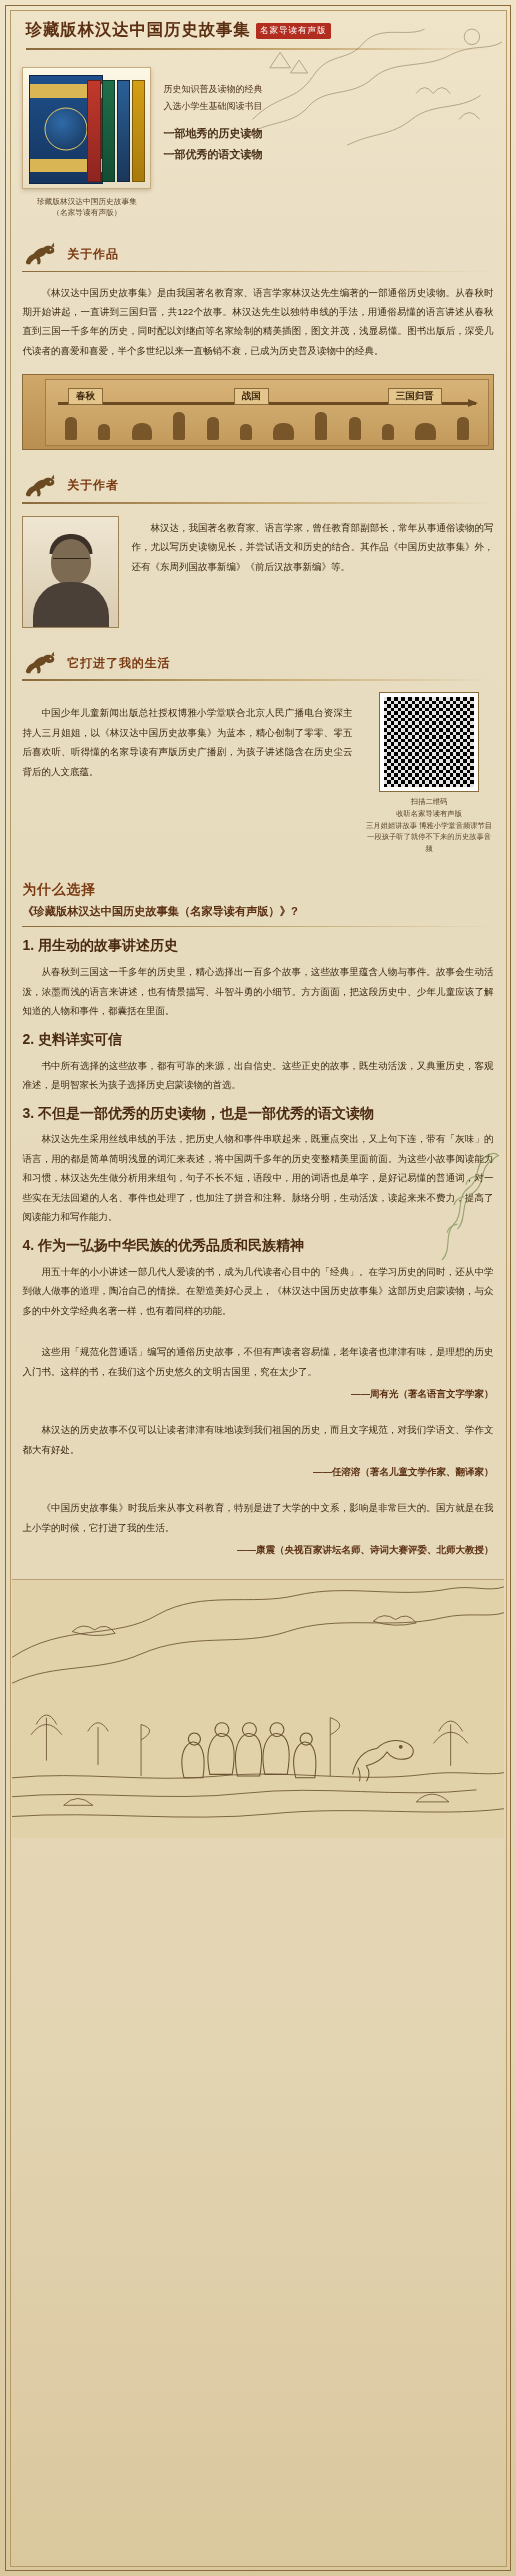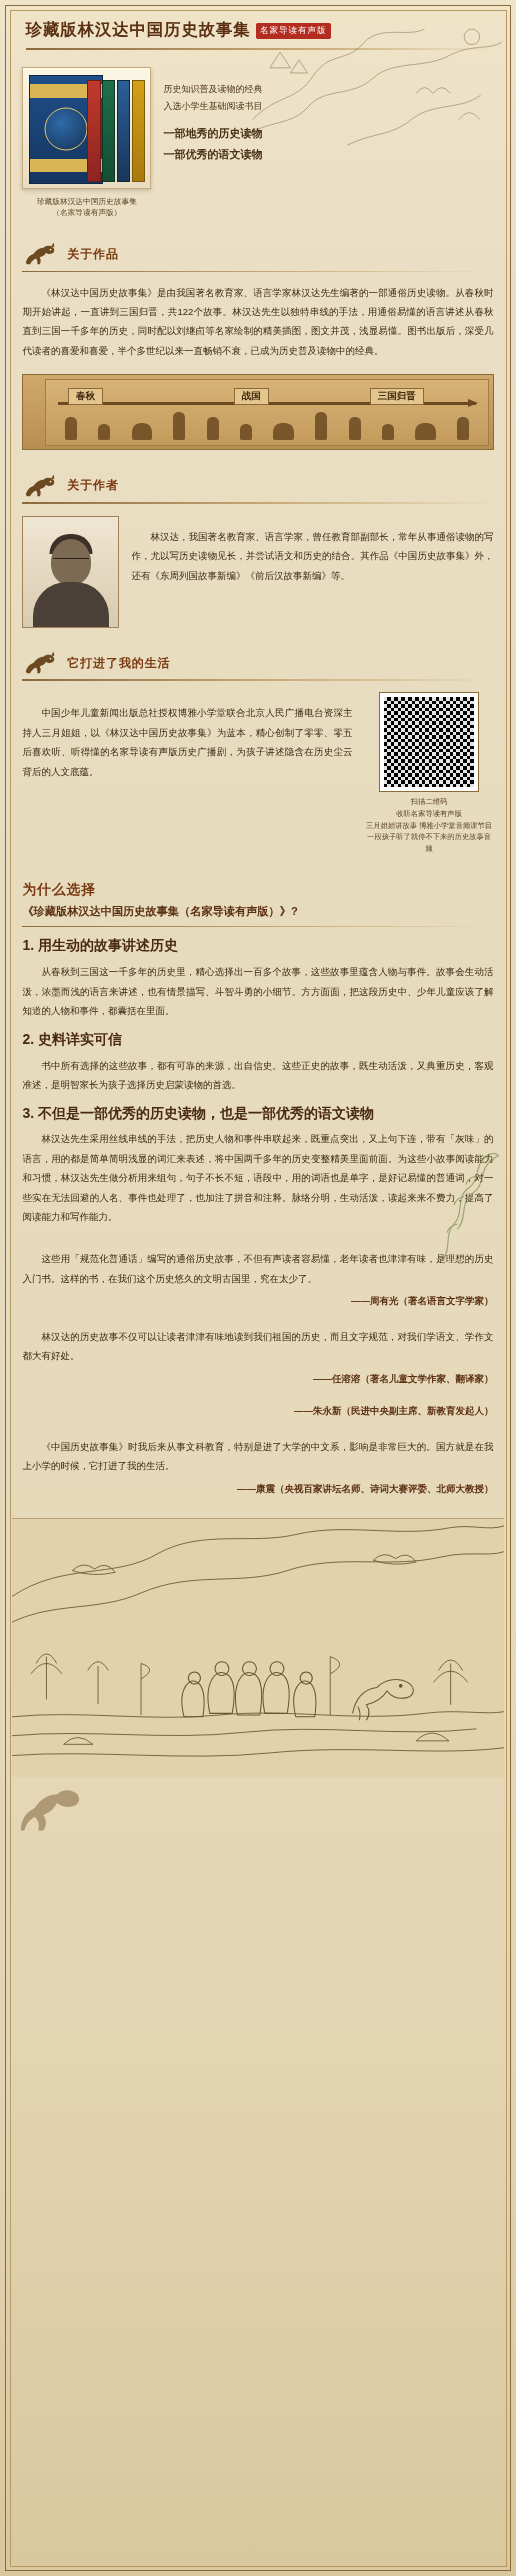--- a/index.html
+++ b/index.html
@@ -240,21 +240,21 @@
     position:absolute;left:50%;top:41px;transform:translateX(-50%);
     width:36px;height:8.6px;
     border-top:1.7px solid #2c2319;
   }
   .portrait .body{
     position:absolute;left:50%;bottom:0;transform:translateX(-50%);
     width:76px;height:45px;border-radius:34px 34px 0 0;
     background:#4a4038;
   }
   .author-text{flex:1;min-width:0;}
-  .author-text .body-text{margin-top:12px;font-family:Liberation Serif, serif;}
+  .author-text .body-text{margin-top:2px;}
 
   
   .qr-row{
     margin:12px 22.4px 0 22.4px;
     display:flex;gap:12px;
   }
   .qr-col{
     flex:0 0 129px;
     text-align:center;
   }
@@ -418,21 +418,21 @@
     </div>
     <div class="sec-underline"></div>
     <div class="body-text">《林汉达中国历史故事集》是由我国著名教育家、语言学家林汉达先生编著的一部通俗历史读物。从春秋时期开始讲起，一直讲到三国归晋，共122个故事。林汉达先生以独特串线的手法，用通俗易懂的语言讲述从春秋直到三国一千多年的历史，同时配以刘继卣等名家绘制的精美插图，图文并茂，浅显易懂。图书出版后，深受几代读者的喜爱和喜爱，半个多世纪以来一直畅销不衰，已成为历史普及读物中的经典。</div>
   </div>
 
   <div class="timeline">
     <div class="tl-inner">
       <div class="tl-arrow"></div>
       <div class="tl-label" style="left:22.4px">春秋</div>
       <div class="tl-label" style="left:188px">战国</div>
-      <div class="tl-label" style="left:324px">三国归晋</div>
+      <div class="tl-label" style="left:342px">三国归晋</div>
       <div class="tl-figs">
         <div class="fig"></div>
         <div class="fig s"></div>
         <div class="fig h"></div>
         <div class="fig t"></div>
         <div class="fig"></div>
         <div class="fig s"></div>
         <div class="fig h"></div>
         <div class="fig t"></div>
         <div class="fig"></div>
@@ -506,20 +506,24 @@
       <div class="point-body">从春秋到三国这一千多年的历史里，精心选择出一百多个故事，这些故事里蕴含人物与事件。故事会生动活泼，浓墨而浅的语言来讲述，也有情景描写、斗智斗勇的小细节。方方面面，把这段历史中、少年儿童应该了解知道的人物和事件，都囊括在里面。</div>
     </div>
     <div>
       <div class="point-title">2. 史料详实可信</div>
       <div class="point-body">书中所有选择的这些故事，都有可靠的来源，出自信史。这些正史的故事，既生动活泼，又典重历史，客观准述，是明智家长为孩子选择历史启蒙读物的首选。</div>
     </div>
     <div>
       <div class="point-title">3. 不但是一部优秀的历史读物，也是一部优秀的语文读物</div>
       <div class="point-body">林汉达先生采用丝线串线的手法，把历史人物和事件串联起来，既重点突出，又上句下连，带有「灰味」的语言，用的都是简单简明浅显的词汇来表述，将中国两千多年的历史变整精美里面前面。为这些小故事阅读能力和习惯，林汉达先生做分析用来组句，句子不长不短，语段中，用的词语也是单字，是好记易懂的普通词，对一些实在无法回避的人名、事件也处理了，也加注了拼音和注释。脉络分明，生动活泼，读起来来不费力，提高了阅读能力和写作能力。</div>
     </div>
+    <div>
+      <div class="point-title">4. 作为一弘扬中华民族的优秀品质和民族精神</div>
+      <div class="point-body">用五十年的小小讲述一部几代人爱读的书，成为几代读者心目中的「经典」。在学习历史的同时，还从中学到做人做事的道理，陶冶自己的情操。在塑造美好心灵上，《林汉达中国历史故事集》这部历史启蒙读物，与众多的中外文学经典名著一样，也有着同样的功能。</div>
+    </div>
   </div>
 
   <svg class="ornament" style="right:8.6px;top:1145px;" width="77" height="129" viewBox="0 0 90 150">
     <g fill="none" stroke="#5e7a3a" stroke-width="1.4">
       <path d="M70,10 C50,20 60,40 45,50 C30,60 40,80 28,92 C16,104 26,122 14,134"></path>
       <path d="M74,16 C56,27 66,45 50,56 C34,67 44,86 32,98"></path>
       <path d="M66,14 q8,-8 14,-2 q-6,2 -8,8z"></path>
       <path d="M40,60 q-10,2 -12,10 M32,92 q-10,2 -12,10 M54,36 q-10,2 -12,10"></path>
     </g>
   </svg>
@@ -527,21 +531,20 @@
   <div class="quotes">
     <div class="quote">
       <div class="q-text">这些用「规范化普通话」编写的通俗历史故事，不但有声读者容易懂，老年读者也津津有味，是理想的历史入门书。这样的书，在我们这个历史悠久的文明古国里，究在太少了。</div>
       <div class="q-by">——周有光（著名语言文字学家）</div>
     </div>
     <div class="quote">
       <div class="q-text">林汉达的历史故事不仅可以让读者津津有味地读到我们祖国的历史，而且文字规范，对我们学语文、学作文都大有好处。</div>
       <div class="q-by">——任溶溶（著名儿童文学作家、翻译家）</div>
     </div>
     <div class="quote">
-      <div class="q-by">——朱永新（民进中央副主席、新教育发起人）</div>
     </div>
     <div class="quote">
       <div class="q-text">《中国历史故事集》时我后来从事文科教育，特别是进了大学的中文系，影响是非常巨大的。国方就是在我上小学的时候，它打进了我的生活。</div>
       <div class="q-by">——康震（央视百家讲坛名师、诗词大赛评委、北师大教授）</div>
     </div>
   </div>
 
   <svg class="ornament" style="left:13.8px;top:1782px;" width="69" height="52" viewBox="0 0 80 60">
     <g fill="#6b4a21" opacity=".8">
       <path d="M8,52 C10,40 16,34 24,30 C30,20 40,14 50,14 C56,8 66,8 72,13 C78,18 76,26 68,28 C60,30 54,28 50,24 C46,32 40,36 34,38 C38,44 38,50 34,56 L28,56 C30,48 28,44 24,40 C18,44 14,48 12,56 L8,56 Z"></path>

